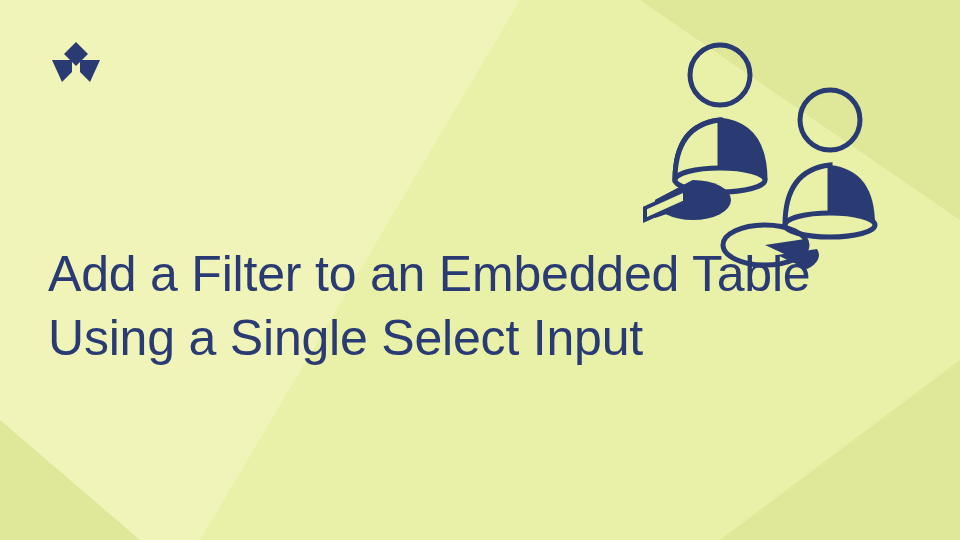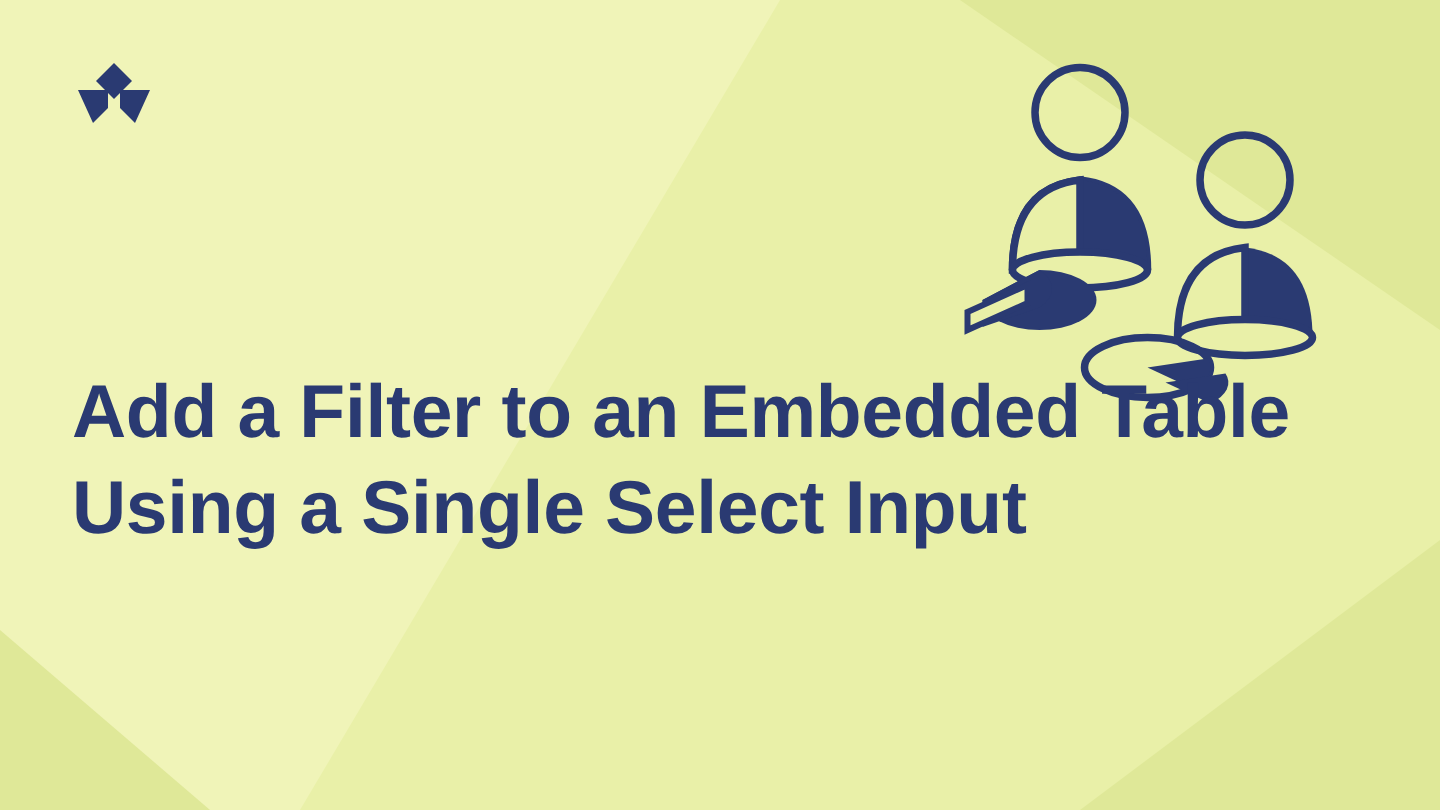--- a/index.html
+++ b/index.html
@@ -32,21 +32,21 @@
   }
   .headline {
     position: absolute;
     left: 48px;
     top: 242px;
     right: 48px;
     z-index: 2;
     color: #2a3a72;
     font-size: 50px;
     line-height: 1.28;
-    font-weight: 700;
+    font-weight: 400;
     letter-spacing: -0.2px;
   }
 </style>
 </head>
 <body>
 
 <svg class="bg-shapes" viewBox="0 0 960 540" preserveAspectRatio="none">
   <rect width="960" height="540" fill="#e9f0a8"></rect>
   <polygon points="0,0 520,0 200,540 0,540" fill="#f0f4b8"></polygon>
   <polygon points="640,0 960,0 960,220" fill="#dfe898"></polygon>

